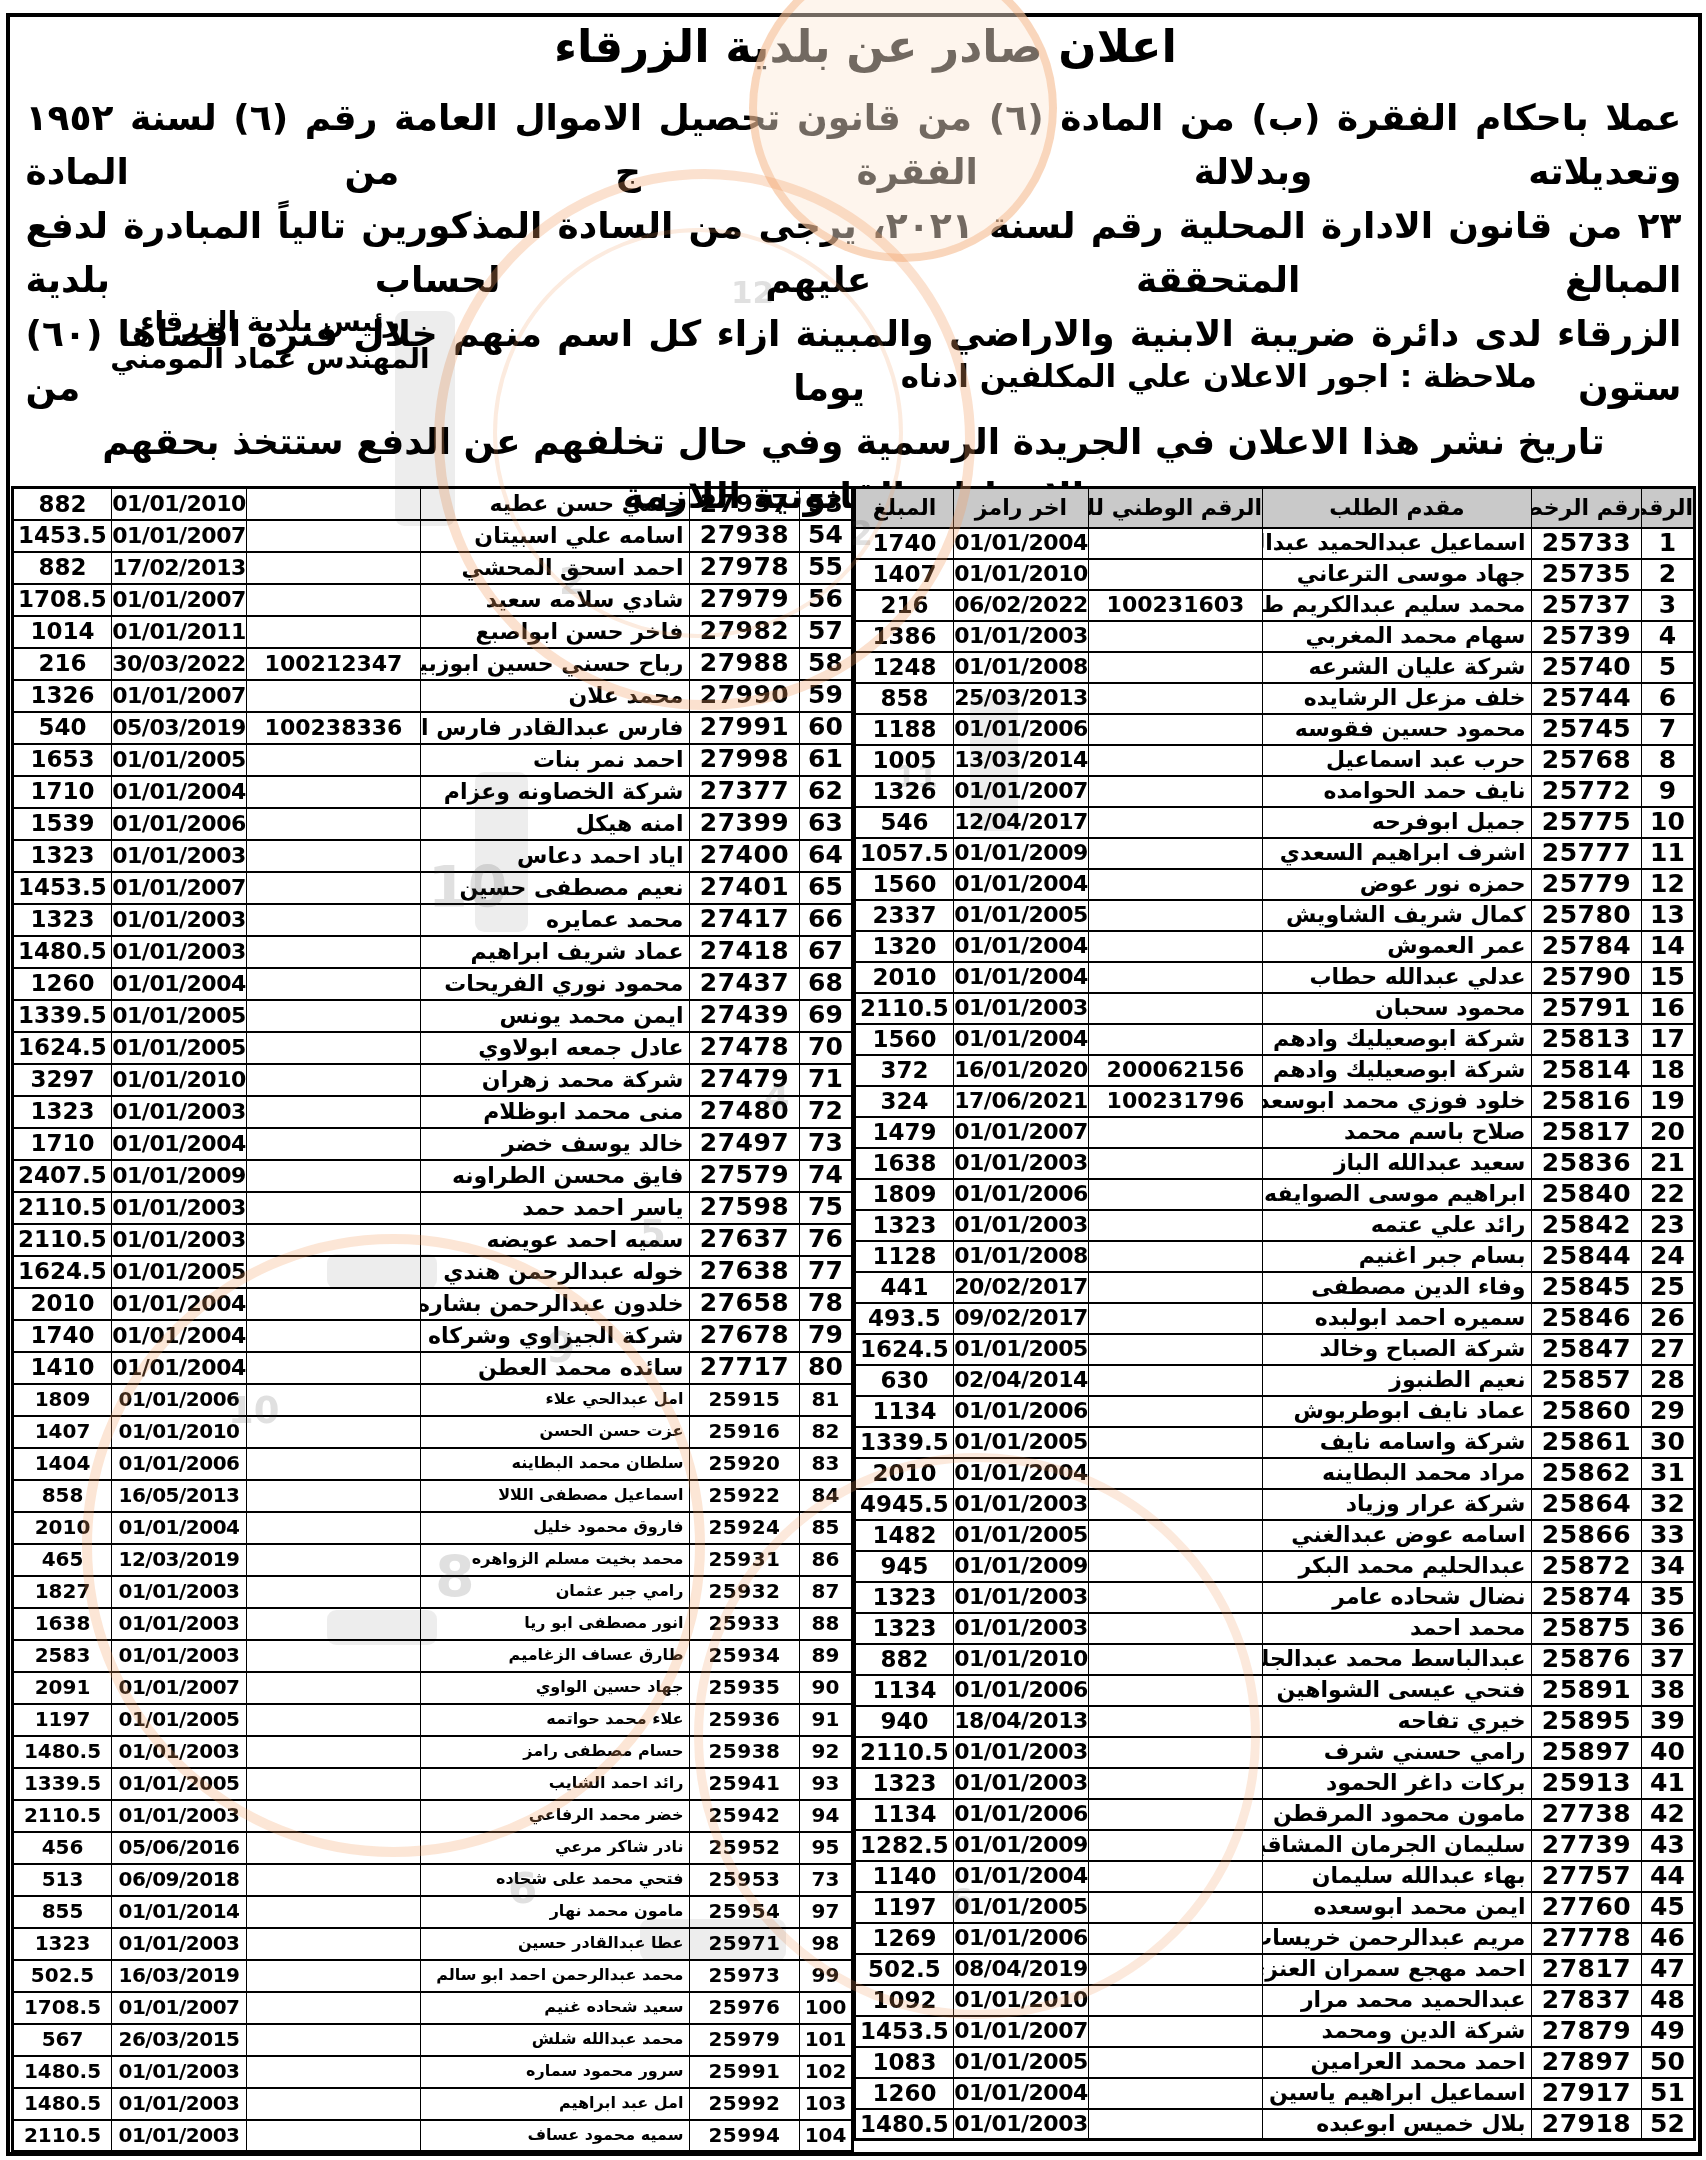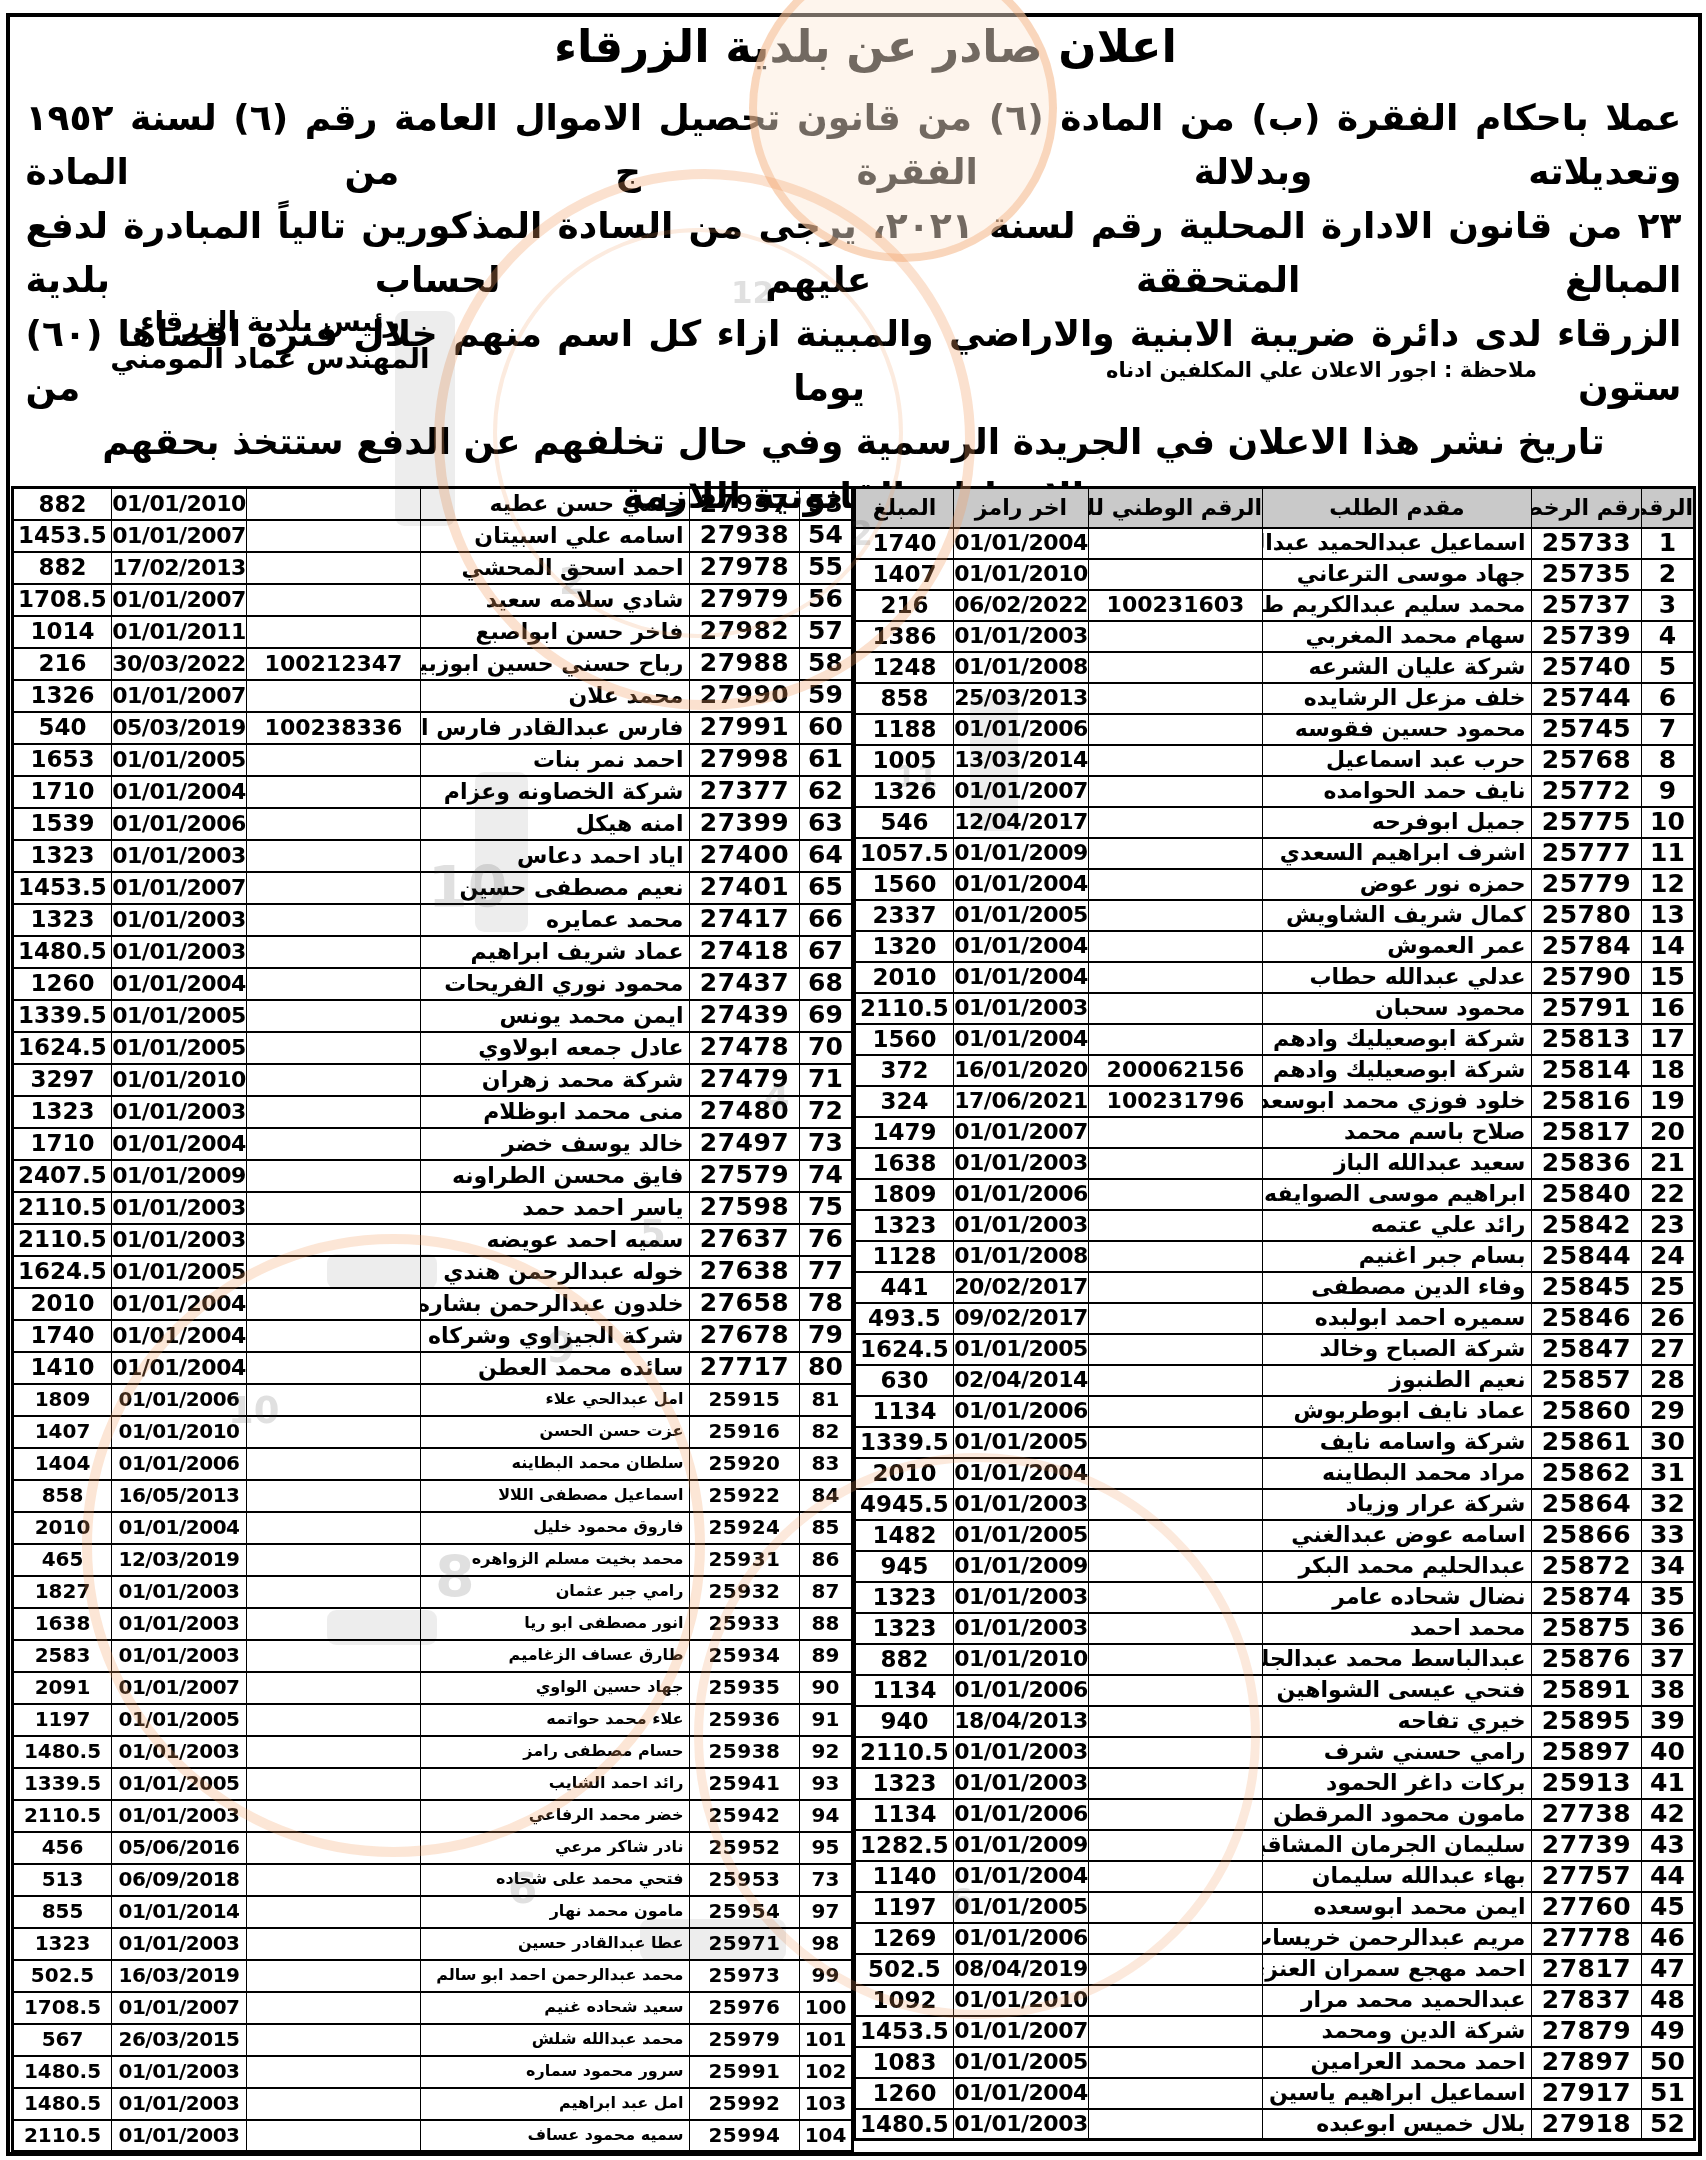--- a/index.html
+++ b/index.html
@@ -11,21 +11,21 @@
   
   .title{position:absolute;top:20px;left:0;right:0;text-align:center;
          font-size:45px;font-weight:900;letter-spacing:-0.9px;z-index:3;margin-left:24px;}
   .intro{position:absolute;top:91px;right:25.6px;left:25.6px;z-index:3;
          font-size:36px;font-weight:800;line-height:54px;direction:rtl;}
   .intro .j{text-align:justify;text-align-last:justify;}
   .intro .last{text-align:center;direction:rtl;}
   .signature{position:absolute;left:53px;top:303px;width:434px;z-index:3;
              text-align:center;font-size:28px;font-weight:800;line-height:37px;}
   .note{position:absolute;right:170px;top:358px;z-index:3;
-        font-size:21px;font-weight:900;}
+        font-size:31px;font-weight:900;}
   
   .tbl{position:absolute;top:486px;border-collapse:collapse;z-index:4;
        table-layout:fixed;background:transparent;direction:rtl;}
   #table-left{left:11px;width:839px;}
   #table-right{right:11px;width:839px;}
   .tbl td,.tbl th{border:1.8px solid #000;border-top-width:2.7px;border-bottom-width:2.7px;
        padding:0;vertical-align:middle;overflow:hidden;white-space:nowrap;
        font-weight:800;line-height:1.05;background:transparent;}
   .tbl{border:3.7px solid #000;}
   #table-right thead tr{height:40px;}

